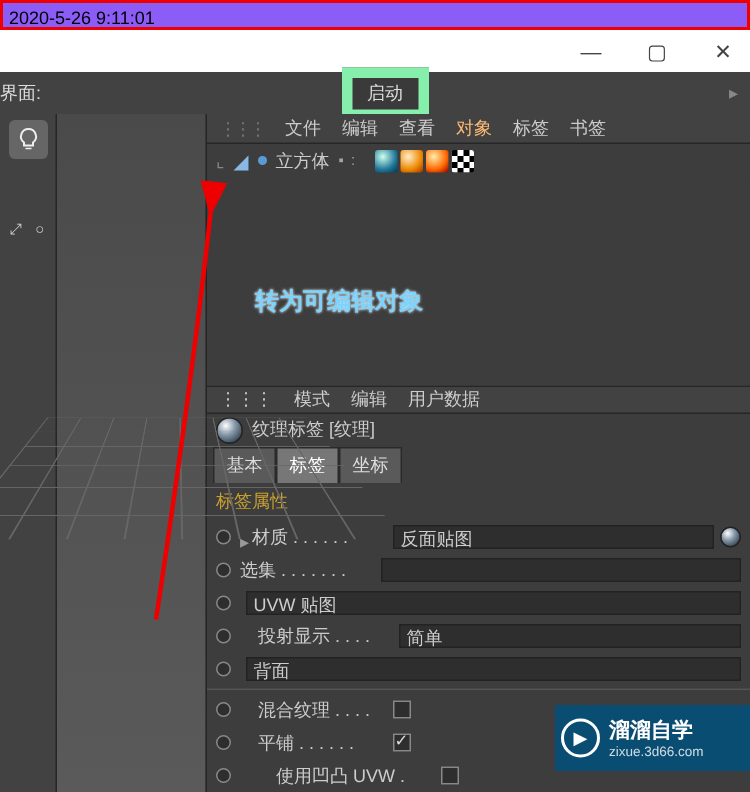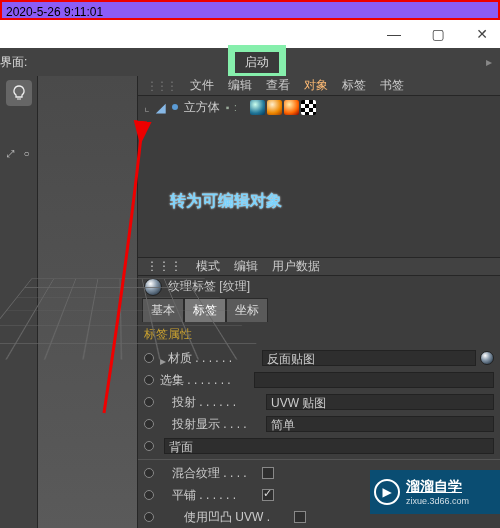--- a/index.html
+++ b/index.html
@@ -157,21 +157,20 @@
       </div>
 
       <div class="prow">
         <span class="rad"></span>
         <span class="pl" style=""><span>选集</span><span> . . . . . . . </span></span>
         <span class="val box"></span>
       </div>
 
       <div class="prow">
         <span class="rad"></span>
-        <span class="pl" style="margin-left:12px;"><span>投射</span><span> . . . . . . </span></span>
         <span class="val box">UVW 贴图</span>
       </div>
 
       <div class="prow">
         <span class="rad"></span>
         <span class="pl" style="margin-left:12px;"><span>投射显示</span><span> . . . . </span></span>
         <span class="val box">简单</span>
       </div>
 
       <div class="prow">
@@ -199,16 +198,16 @@
         <span class="chk"></span>
       </div>
 
     </div>
   </div>
 </div>
 
 <div class="logo">
   <div class="play">▶</div>
   <div>
-    <div style="font-size:14px;font-weight:bold;text-decoration:underline;">溜溜自学</div>
+    <div style="font-size:14px;font-weight:bold;">溜溜自学</div>
     <div style="font-size:9px;opacity:.8;">zixue.3d66.com</div>
   </div>
 </div>
 
 </body></html>

